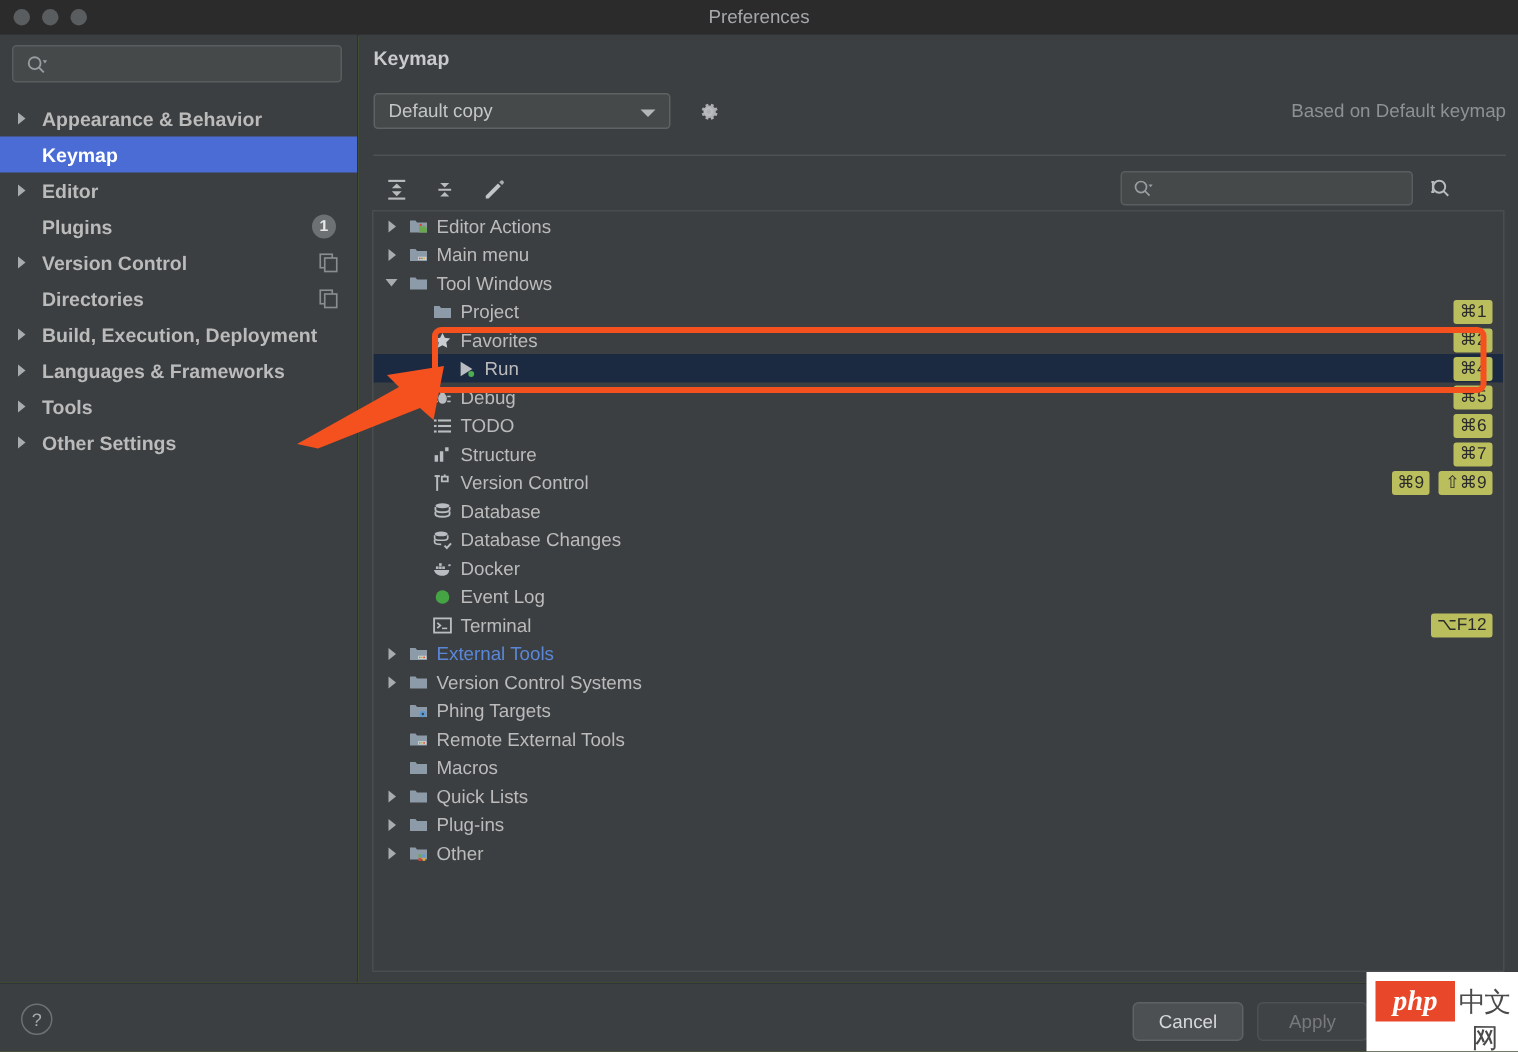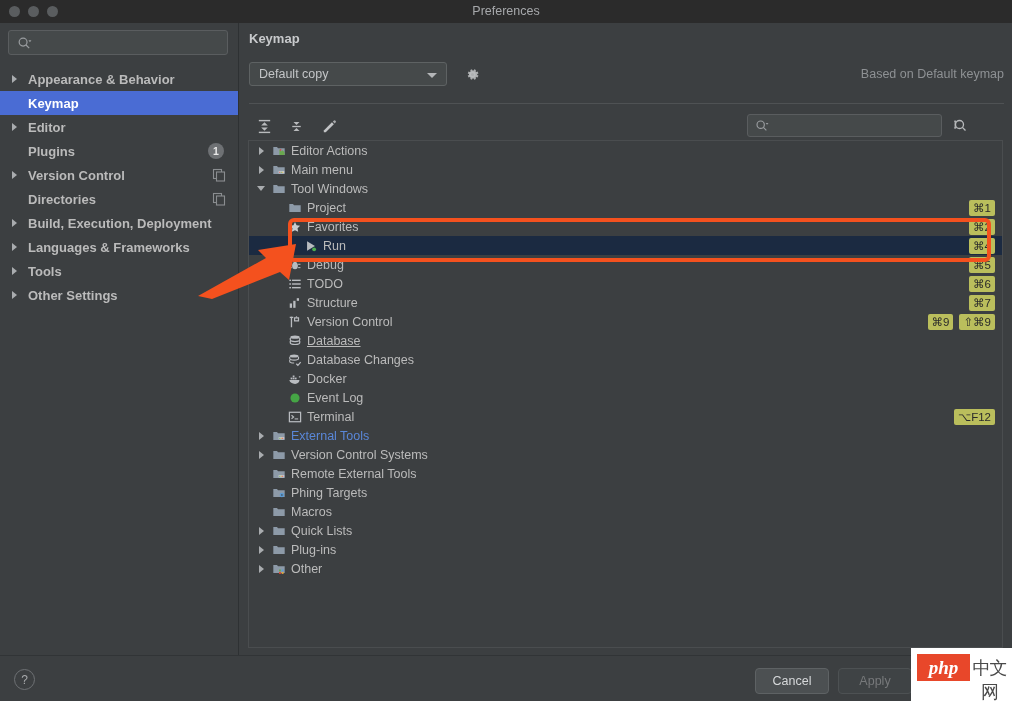--- a/index.html
+++ b/index.html
@@ -595,21 +595,21 @@
                 <path d="M7.5 3.2 h4.5 v3.6 h-4.5z" fill="none" stroke="#b9bcc0" stroke-width="1.4"></path>
                 <rect x="9" y="1.5" width="1.4" height="1.4" fill="#b9bcc0"></rect>
               </svg>
             </div>
             <span class="tlabel">Version Control</span>
             <div class="shortcuts">
               <span class="sc">⌘9</span>
               <span class="sc">⇧⌘9</span>
             </div>
           </div>
-          <div class="tnode" style="padding-left: 20px; text-decoration: underline;">
+          <div class="tnode" style="padding-left: 20px;">
             <div class="tw"></div>
             <div class="ticon">
               <svg viewBox="0 0 16 16" width="14" height="14">
                 <ellipse cx="8" cy="3.6" rx="5.4" ry="1.9" fill="#b9bcc0"></ellipse>
                 <path d="M2.6 4.6v2.1c0 1 2.4 1.9 5.4 1.9s5.4-.9 5.4-1.9V4.6" fill="none" stroke="#b9bcc0" stroke-width="1.4"></path>
                 <path d="M2.6 8v2.1c0 1 2.4 1.9 5.4 1.9s5.4-.9 5.4-1.9V8" fill="none" stroke="#b9bcc0" stroke-width="1.4"></path>
               </svg>
             </div>
             <span class="tlabel">Database</span>
           </div>
@@ -686,38 +686,38 @@
                 <path d="M1.5 3.5h4.2l1.2 1.4h7.6v7.6H1.5z" fill="#8d9aa8"></path>
               </svg>
             </div>
             <span class="tlabel">Version Control Systems</span>
           </div>
           <div class="tnode" style="padding-left: 4px;">
             <div class="tw"></div>
             <div class="ticon">
               <svg viewBox="0 0 16 16" width="14" height="14">
                 <path d="M1.5 3.5h4.2l1.2 1.4h7.6v7.6H1.5z" fill="#8d9aa8"></path>
+                <circle cx="11.3" cy="10.3" r="2.5" fill="#5b9bd5"></circle>
+                <circle cx="11.3" cy="10.3" r="0.9" fill="#3c3f41"></circle>
+              </svg>
+            </div>
+            <span class="tlabel">Phing Targets</span>
+          </div>
+          <div class="tnode" style="padding-left: 4px;">
+            <div class="tw"></div>
+            <div class="ticon">
+              <svg viewBox="0 0 16 16" width="14" height="14">
+                <path d="M1.5 3.5h4.2l1.2 1.4h7.6v7.6H1.5z" fill="#8d9aa8"></path>
                 <rect x="7.6" y="9.3" width="6.4" height="2.6" fill="#cfd4d8"></rect>
                 <rect x="8.3" y="10" width="1.2" height="1.2" fill="#6aa84f"></rect>
                 <rect x="10" y="10" width="1.2" height="1.2" fill="#e0a63c"></rect>
                 <rect x="11.7" y="10" width="1.2" height="1.2" fill="#d6463c"></rect>
               </svg>
             </div>
             <span class="tlabel">Remote External Tools</span>
-          </div>
-          <div class="tnode" style="padding-left: 4px;">
-            <div class="tw"></div>
-            <div class="ticon">
-              <svg viewBox="0 0 16 16" width="14" height="14">
-                <path d="M1.5 3.5h4.2l1.2 1.4h7.6v7.6H1.5z" fill="#8d9aa8"></path>
-                <circle cx="11.3" cy="10.3" r="2.5" fill="#5b9bd5"></circle>
-                <circle cx="11.3" cy="10.3" r="0.9" fill="#3c3f41"></circle>
-              </svg>
-            </div>
-            <span class="tlabel">Phing Targets</span>
           </div>
           <div class="tnode" style="padding-left: 4px;">
             <div class="tw"></div>
             <div class="ticon">
               <svg viewBox="0 0 16 16" width="14" height="14">
                 <path d="M1.5 3.5h4.2l1.2 1.4h7.6v7.6H1.5z" fill="#8d9aa8"></path>
               </svg>
             </div>
             <span class="tlabel">Macros</span>
           </div>

